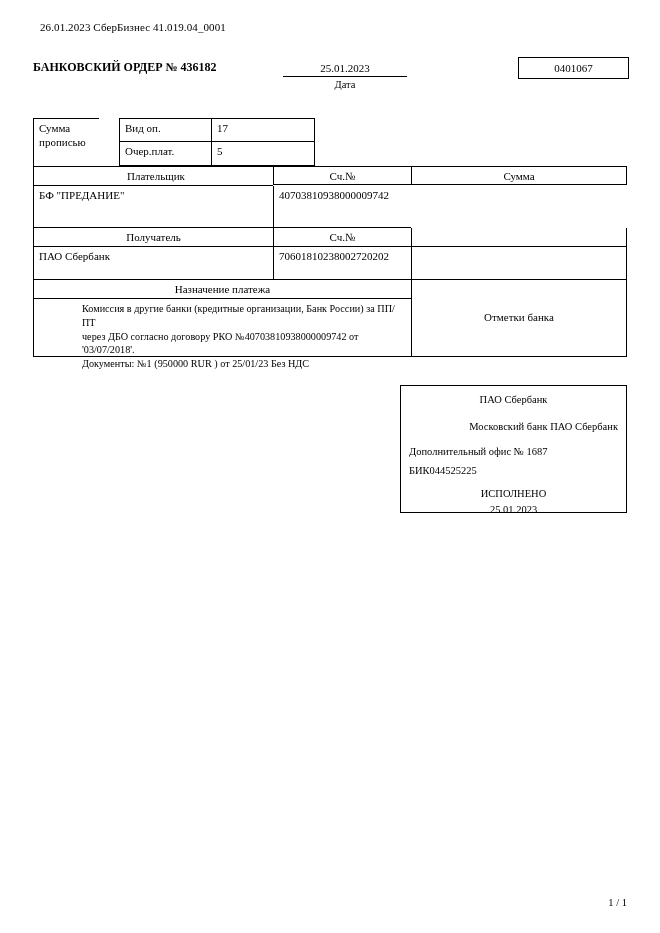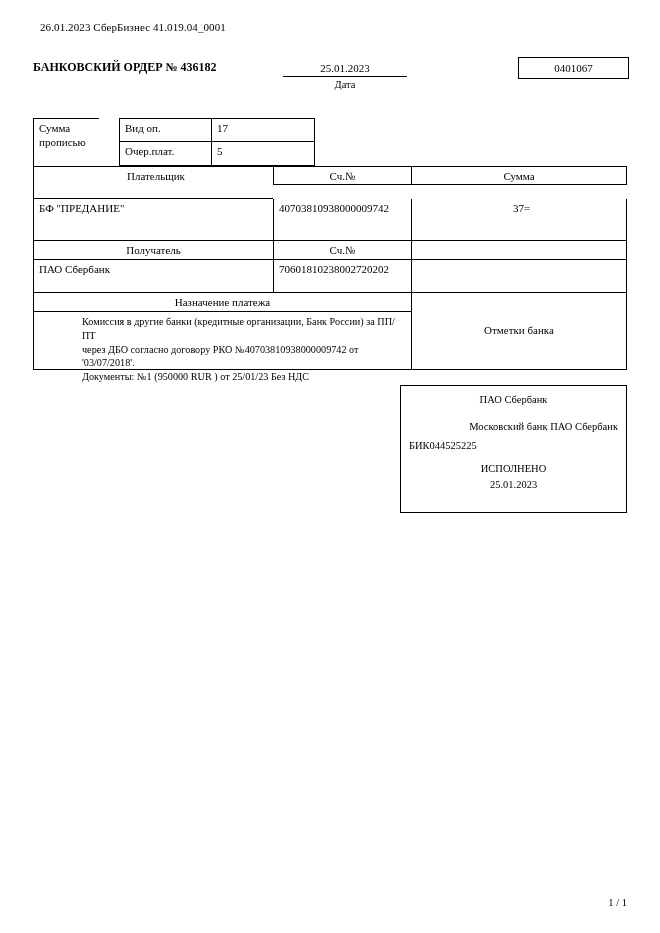--- a/index.html
+++ b/index.html
@@ -177,29 +177,28 @@
           <div class="cell bt bl bb br op-val" style="height:24px;">17</div>
         </div>
         <div class="row">
           <div class="cell bl bb op-label" style="height:24px;">Очер.плат.</div>
           <div class="cell bl bb br op-val" style="height:24px;">5</div>
         </div>
       </div>
     </div>
 
     <div class="row">
-      <div class="cell bt bl bb ctr payer-col" style="height:33px;padding-left:10px;">Плательщик</div>
+      <div class="cell bt bl bb ctr payer-col" style="height:20px;padding-left:10px;">Плательщик</div>
       <div class="cell bt bl bb ctr acct-col" style="height:19px;">Сч.№</div>
       <div class="cell bt bl bb br ctr sum-col" style="height:19px;">Сумма</div>
     </div>
 
     <div class="row">
       <div class="cell bl bb payer-col" style="height:42px;">БФ "ПРЕДАНИЕ"</div>
       <div class="cell bl bb acct-col" style="height:42px;">40703810938000009742</div>
-      <div class="cell bl bb br sum-col amount-txt" style="height:42px;">37=</div>
     </div>
 
     <div class="row">
       <div class="cell bl bb ctr payer-col" style="height:19px;">Получатель</div>
       <div class="cell bl bb ctr acct-col" style="height:19px;">Сч.№</div>
       <div class="cell bl bb br sum-col" style="height:19px;"></div>
     </div>
 
     <div class="row">
       <div class="cell bl bb payer-col" style="height:33px;">ПАО Сбербанк</div>
@@ -219,20 +218,21 @@
         <div>Документы: №1 (950000 RUR  ) от 25/01/23 Без НДС</div>
       </div>
       <div class="cell bl bb br ctr" style="height:58px;flex:1;padding-top:12px;">Отметки банка</div>
     </div>
 
   </div>
 
   <div class="stamp">
     <div class="line center" style="padding-top:8px;">ПАО Сбербанк</div>
     <div class="line" style="padding-top:12px;text-align:right;">Московский банк ПАО Сбербанк</div>
+    <div class="line" style="padding-top:10px;">Дополнительный офис № 1687</div>
     <div class="line" style="padding-top:4px;">БИК044525225</div>
     <div class="line center" style="padding-top:8px;">ИСПОЛНЕНО</div>
     <div class="line center" style="padding-top:1px;">25.01.2023</div>
   </div>
 
   <div class="page-num">1 / 1</div>
 
 </div>
 
 </body></html>

